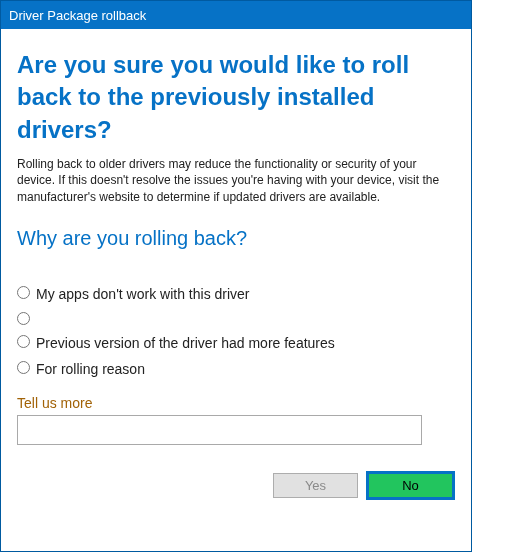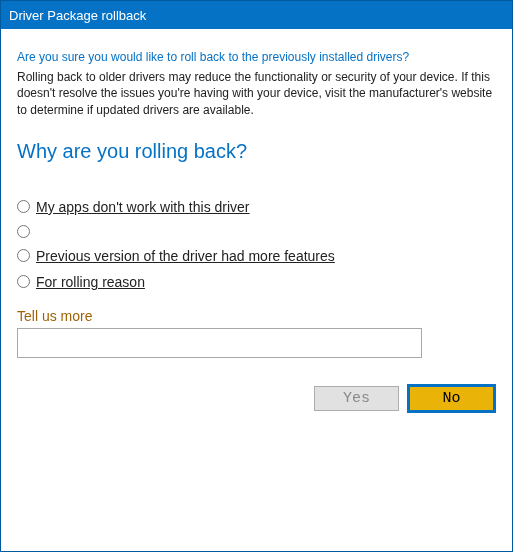--- a/index.html
+++ b/index.html
@@ -8,67 +8,65 @@
       padding: 0;
     }
     body {
       font-family: "Segoe UI", Tahoma, sans-serif;
       background: #fff;
       width: 515px;
       height: 552px;
       overflow: hidden;
     }
     .window {
-      width: 513px;
+      width: 472px;
       height: 552px;
       border: 1px solid #005aa0;
     }
     .titlebar {
       background: #0672c6;
       color: #fff;
       height: 28px;
       display: flex;
       align-items: center;
       padding: 0 8px;
       font-size: 13px;
       font-weight: 400;
     }
     .content {
       padding: 20px 16px 12px 16px;
       color: #222;
     }
     .main-heading {
       color: #0672c6;
-      font-size: 12px;
-      font-weight: 400;
+      font-size: 24px;
+      font-weight: 700;
       line-height: 1.35;
-      margin-bottom: 4px;
+      margin-bottom: 10px;
     }
     .body-text {
       font-size: 12px;
       color: #222;
       line-height: 1.35;
       margin-bottom: 22px;
     }
     .sub-heading {
       color: #0672c6;
       font-size: 20px;
       font-weight: 400;
       margin-bottom: 36px;
     }
     .options {
       margin-bottom: 18px;
     }
     .option-row {
       display: flex;
-      align-items: center;
       margin-bottom: 10px;
       font-size: 14px;
       color: #222;
-      text-decoration: underline;
     }
     .option-row input[type="radio"] {
       margin-right: 6px;
       width: 13px;
       height: 13px;
     }
     .tellmore-label {
       font-size: 14px;
       color: #a16207;
       margin-bottom: 4px;
@@ -85,37 +83,37 @@
     .button-row {
       display: flex;
       justify-content: flex-end;
       gap: 10px;
       margin-top: 28px;
       padding-right: 2px;
     }
     .btn {
       width: 85px;
       height: 25px;
-      font-family: Liberation Mono, monospace;
-      font-size: 15px;
+      font-family: Liberation Sans, sans-serif;
+      font-size: 13px;
       border: 1px solid #adadad;
       background: #e1e1e1;
       cursor: pointer;
       text-align: center;
     }
     .btn.disabled {
       color: #8a8a8a;
       background: #e1e1e1;
       cursor: default;
     }
     .btn.focused {
       outline: 2px solid #0672c6;
       outline-offset: 0;
       border: 1px solid #0672c6;
-      background: #eab308;
+      background: #22c55e;
       color: #000;
     }
   </style>
 </head>
 <body>
 
 <div class="window">
   <div class="titlebar">
     <span>Driver Package rollback</span>
   </div>

